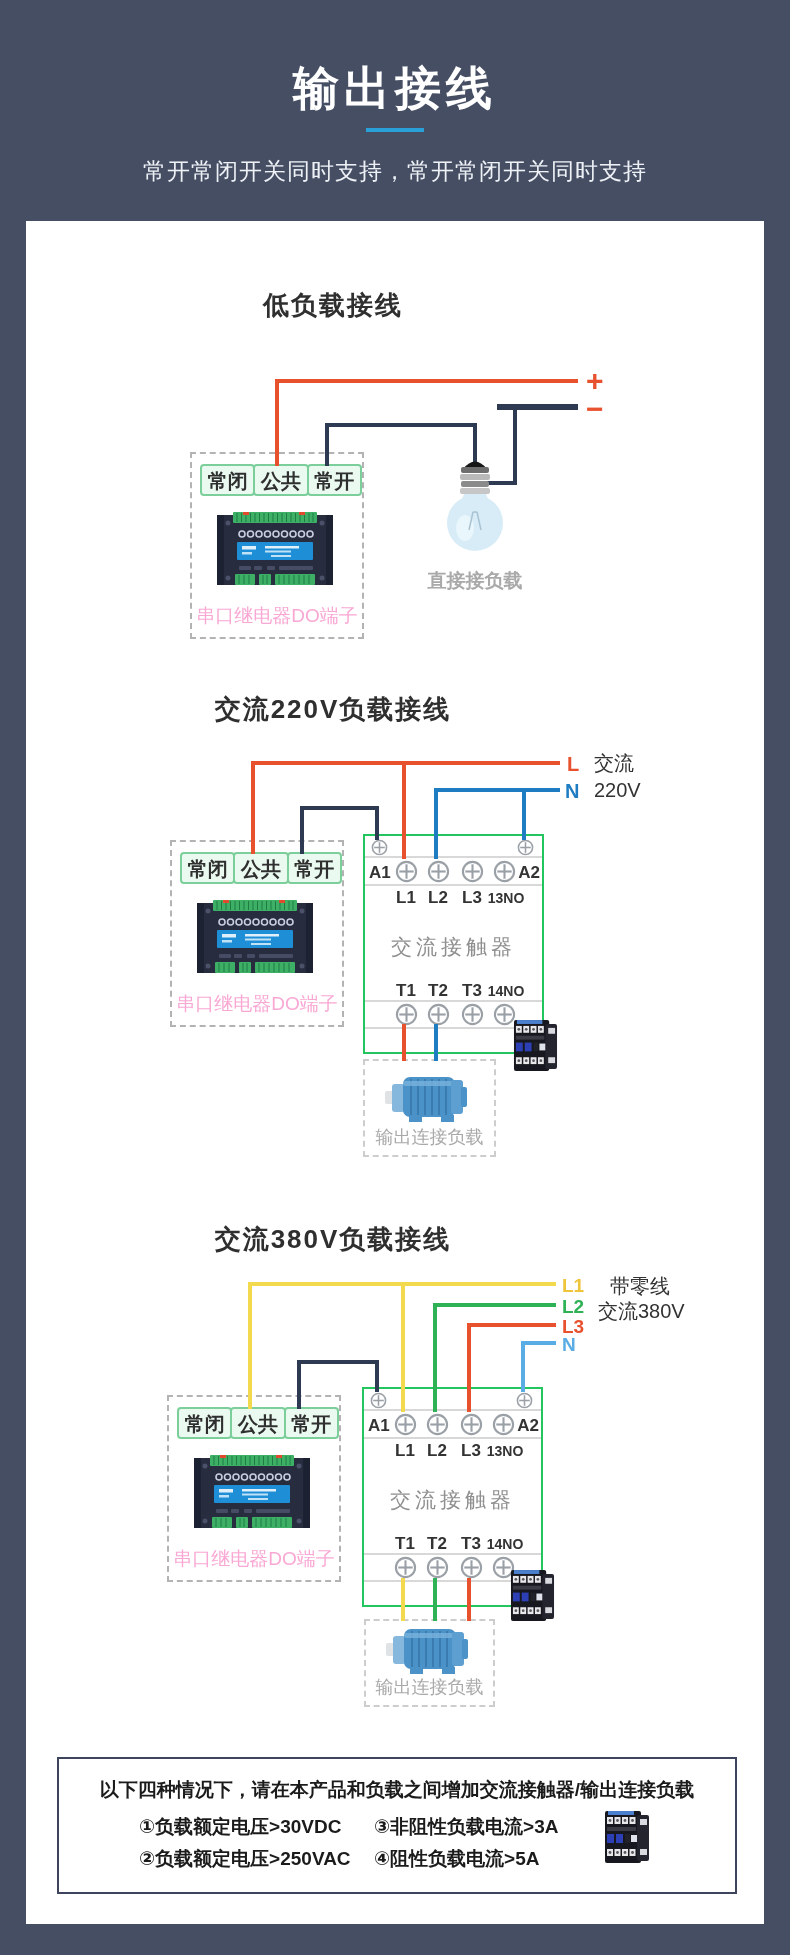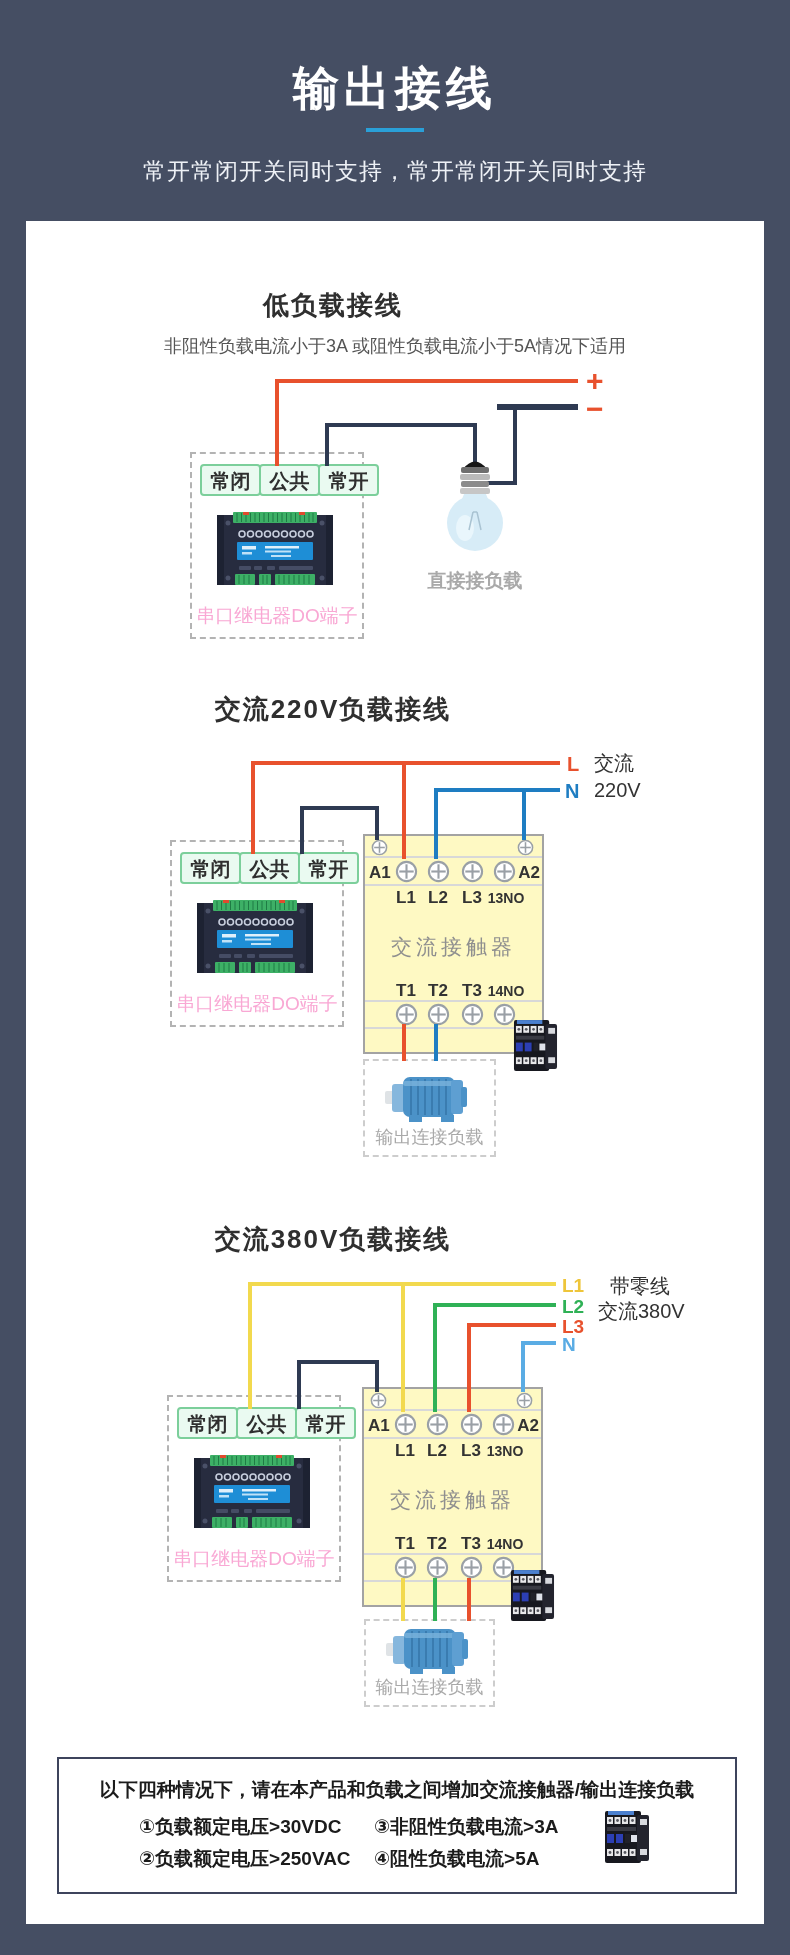--- a/index.html
+++ b/index.html
@@ -16,27 +16,27 @@
   .sec-sub{position:absolute;left:0;width:790px;text-align:center;font-size:18px;color:#555555;}
   .wires{position:absolute;left:0;top:0;width:790px;height:1955px;pointer-events:none;}
   .w-or{stroke:#e8512d;stroke-width:4;fill:none;}
   .w-nv{stroke:#2e3a52;stroke-width:4;fill:none;}
   .w-nv6{stroke:#2e3a52;stroke-width:6;fill:none;}
   .w-bl{stroke:#1e7dc2;stroke-width:4;fill:none;}
   .w-yl{stroke:#f2d94e;stroke-width:4;fill:none;}
   .w-gr{stroke:#2fb156;stroke-width:4;fill:none;}
   .w-lb{stroke:#5aace4;stroke-width:4;fill:none;}
   .relay-box{position:absolute;width:170px;height:183px;border:2px dashed #b3b3b3;}
-  .tstrip{position:absolute;left:8px;top:10px;width:179px;height:32px;display:flex;}
+  .tstrip{position:absolute;left:8px;top:10px;width:162px;height:32px;display:flex;}
   .tcell{flex:1;border:2px solid #7ccf9b;background:#eafaf1;border-radius:4px;margin-left:-2px;
          text-align:center;font-size:20px;font-weight:bold;color:#2f2f2f;line-height:30px;}
   .tcell:first-child{margin-left:0;}
   .device{position:absolute;left:25px;top:58px;}
   .rb-cap{position:absolute;left:0;right:0;bottom:8px;text-align:center;font-size:19px;color:#f9a8d4;}
-  .contactor{position:absolute;width:177px;height:216px;background:#fef9c3;border:2px solid #a3a3a3;}
+  .contactor{position:absolute;width:177px;height:216px;background:#ffffff;border:2px solid #22c55e;}
   .cdiv{position:absolute;left:0;width:100%;height:2px;background:#d8d8d8;}
   .screw{position:absolute;}
   .lbl{position:absolute;font-weight:bold;color:#333333;font-size:19px;line-height:1;white-space:nowrap;}
   .c-lab{position:absolute;font-weight:bold;color:#333333;font-size:17px;line-height:1;text-align:center;}
   .c-lab.small{font-size:14px;}
   .c-name{position:absolute;left:0;width:100%;text-align:center;font-size:21px;color:#8f8f8f;
           letter-spacing:4px;}
   .motor-box{position:absolute;border:2px dashed #cdcdcd;background:#ffffff;}
   .mb-cap{position:absolute;left:0;right:0;bottom:6px;text-align:center;font-size:18px;color:#a9a9a9;}
   .cap-gray{position:absolute;text-align:center;font-size:19px;color:#a9a9a9;font-weight:bold;}
@@ -149,21 +149,20 @@
 </svg>
 
 <div class="page">
   <div class="card"></div>
 
   <div class="hdr-title">输出接线</div>
   <div class="hdr-line"></div>
   <div class="hdr-sub">常开常闭开关同时支持，常开常闭开关同时支持</div>
 
   <div class="sec-title" style="top:288px;">低负载接线</div>
-  <div class="sec-sub" style="top:334px;">非阻性负载电流小于3A 或阻性负载电流小于5A情况下适用</div>
   <div class="sec-title" style="top:692px;">交流220V负载接线</div>
   <div class="sec-title" style="top:1222px;">交流380V负载接线</div>
 
   <div class="relay-box" style="left:190px;top:452px;">
     <div class="tstrip">
       <div class="tcell">常闭</div>
       <div class="tcell">公共</div>
       <div class="tcell">常开</div>
     </div>
     <svg class="device" width="116" height="76">

